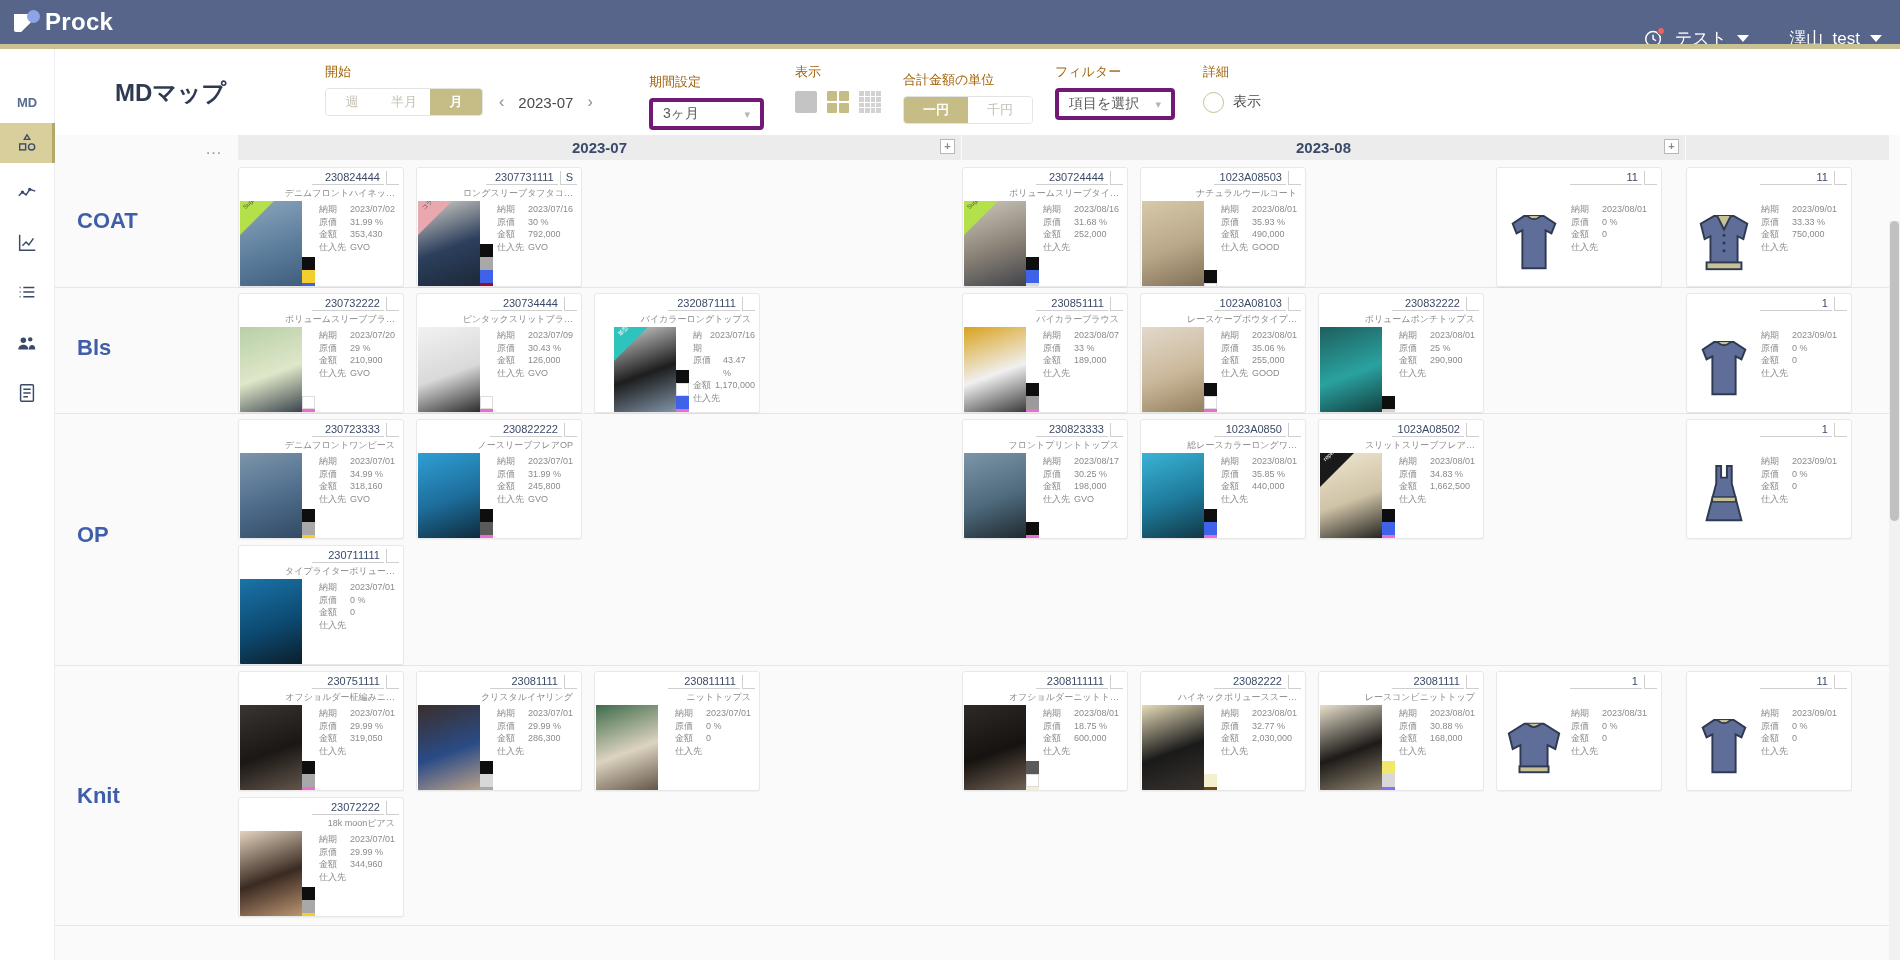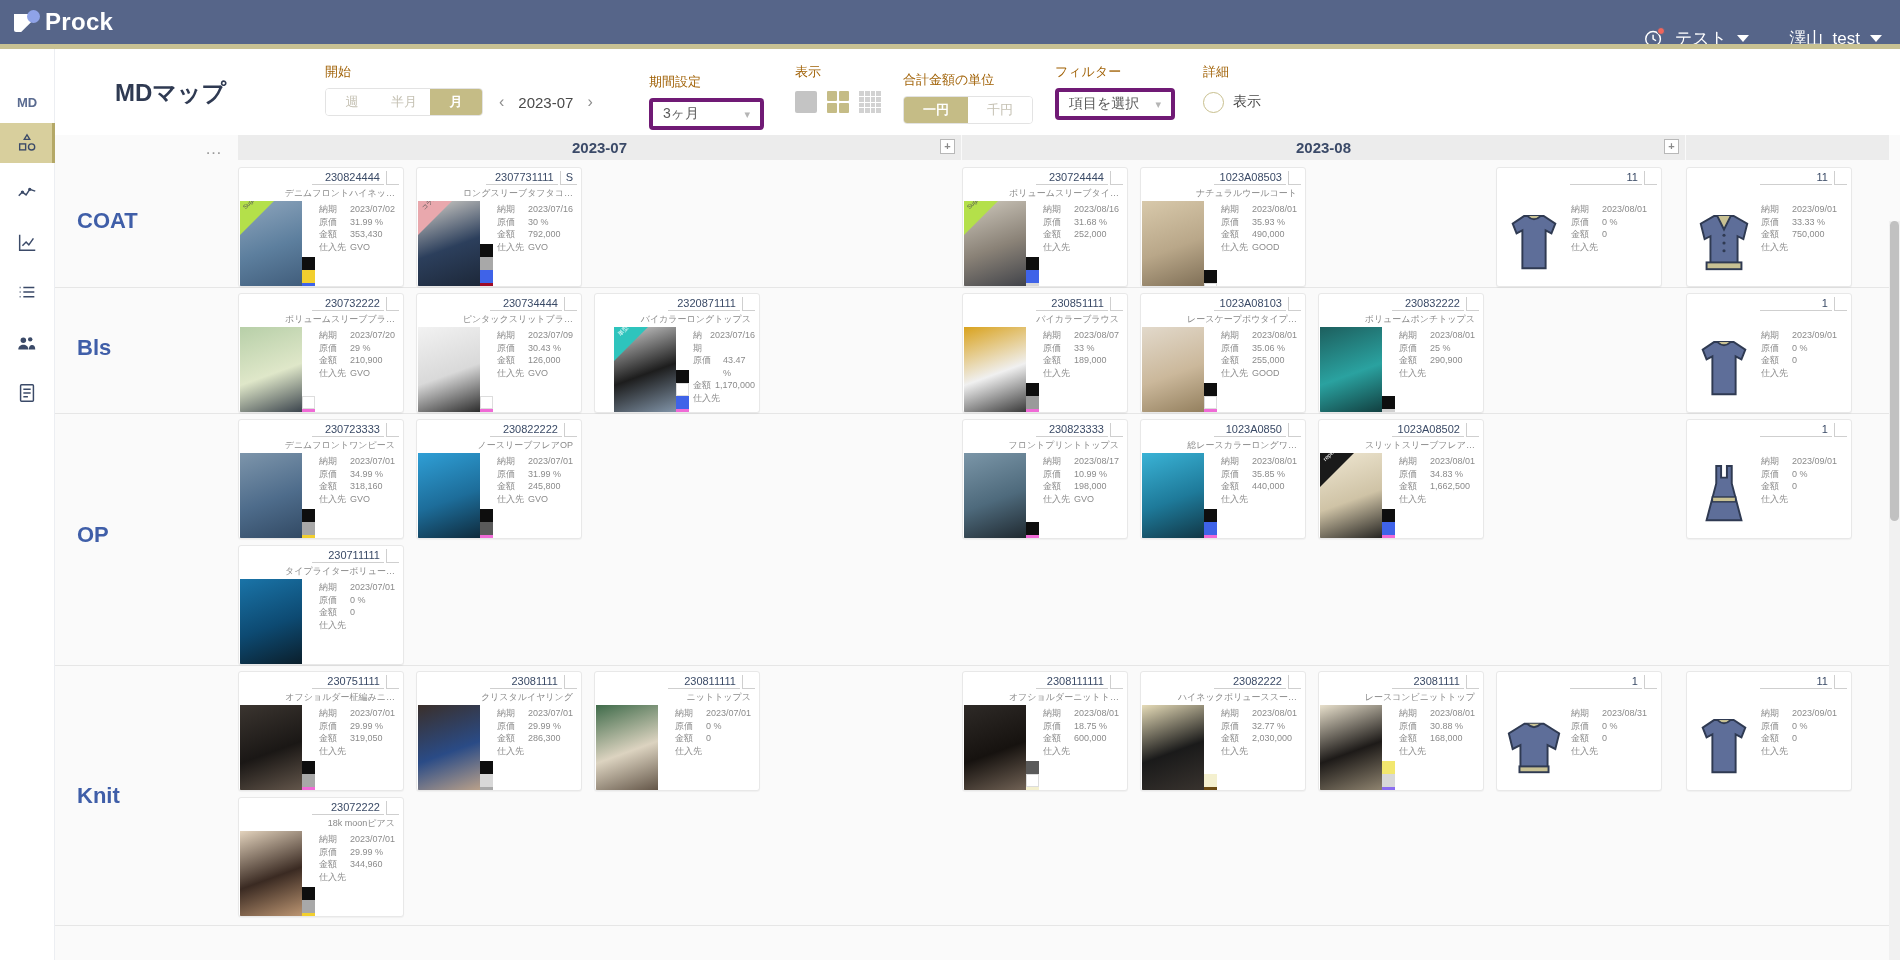--- a/index.html
+++ b/index.html
@@ -949,21 +949,21 @@
               <i style="background:#0e0e0e;"></i>
               <i style="background:#f06ad6;"></i>
             </div>
             <div class="fields">
               <div class="row">
                 <span class="k">納期</span>
                 <span class="v">2023/08/17</span>
               </div>
               <div class="row">
                 <span class="k">原価</span>
-                <span class="v">10.99 %</span>
+                <span class="v">30.25 %</span>
               </div>
               <div class="row">
                 <span class="k">金額</span>
                 <span class="v">198,000</span>
               </div>
               <div class="row">
                 <span class="k">仕入先</span>
                 <span class="v">GVO</span>
               </div>
             </div>

